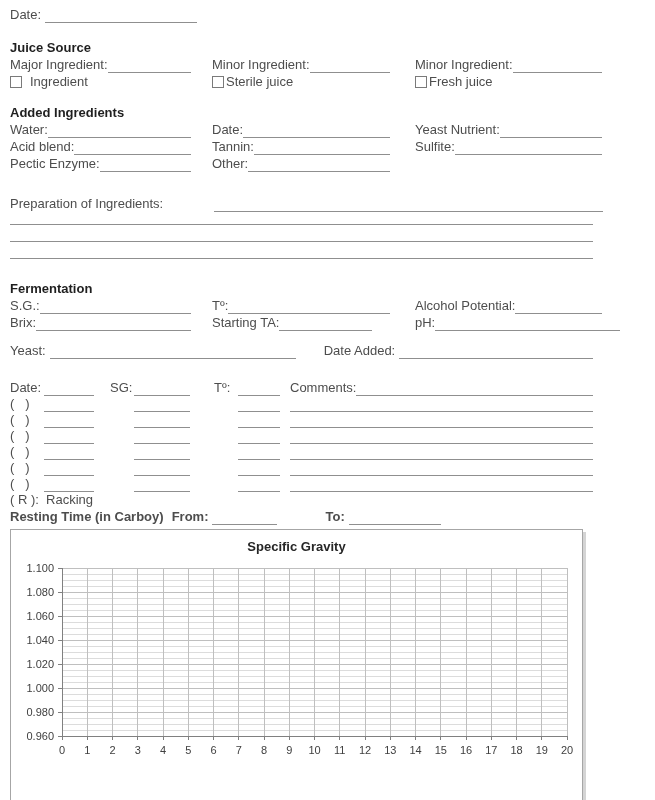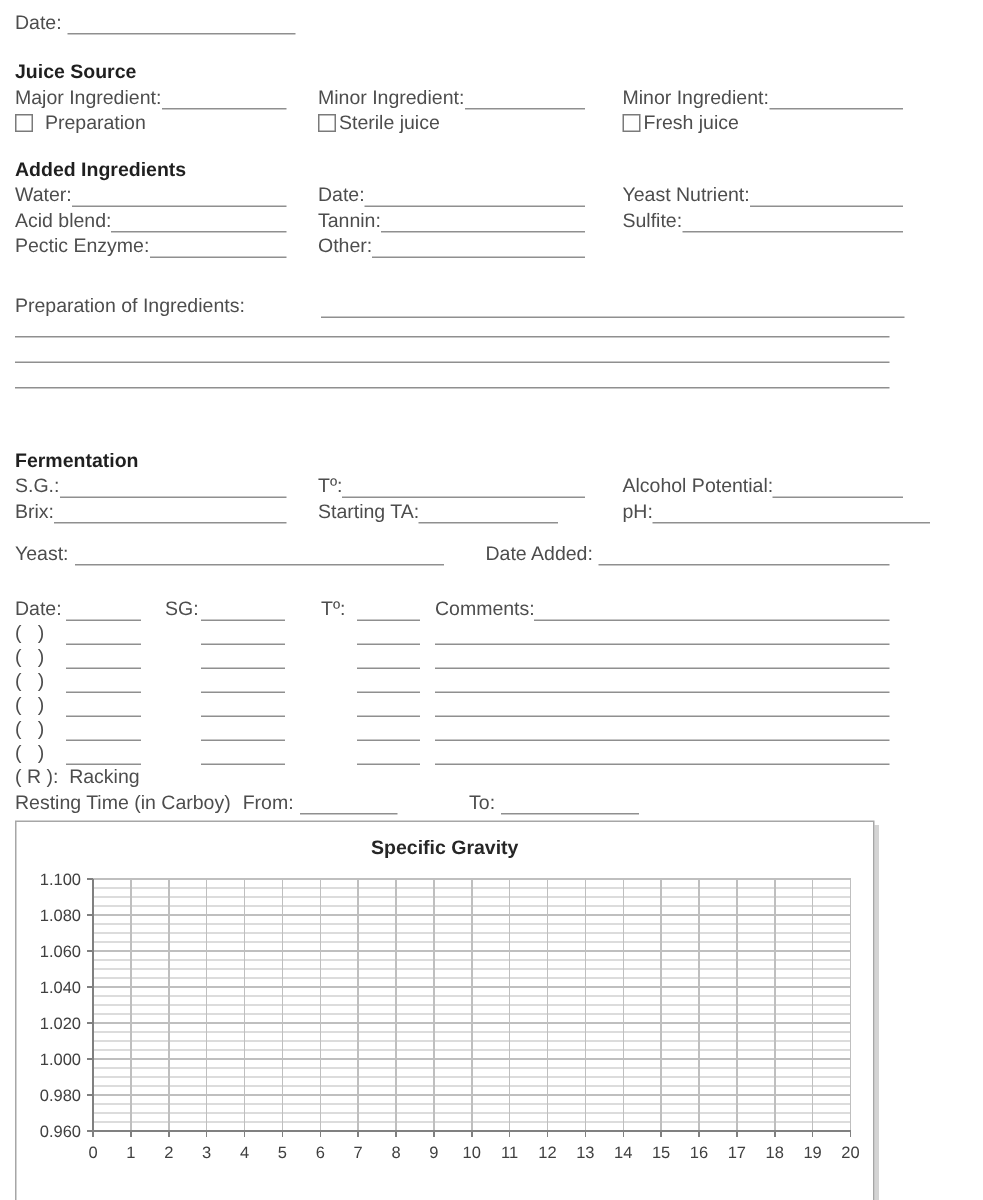--- a/index.html
+++ b/index.html
@@ -27,21 +27,21 @@
 
   .cb{display:inline-block;width:10px;height:10px;border:1px solid #7a7a7a;background:#fff;margin-bottom:2px;}
   .cb.sp{margin-right:8px;}
   .cb.tight{margin-right:2px;}
 
   .mt-juice{margin-top:16px;}
   .mt-added{margin-top:14px;}
   .mt-prep{margin-top:23px;gap:47px;}
   .blanklines{margin-top:-4px;}
   .fullline{height:16px;border-bottom:1px solid #8f8f8f;margin-right:52px;}
-  .mt-ferm{margin-top:39px;}
+  .mt-ferm{margin-top:21px;}
   .mt-yeast{margin-top:11px;}
   .yeast-line{width:246px;margin-left:4px;}
   .yeast-gap{width:28px;}
   .dateadded-row{flex:1;margin-right:52px;}
 
   .mt-log{margin-top:20px;}
   .log-row{display:flex;align-items:flex-end;height:16px;line-height:16px;white-space:pre;}
   .log-row.hdr{height:17px;line-height:17px;}
   .lc1{width:84px;margin-right:16px;display:flex;align-items:flex-end;}
   .lc2{width:80px;margin-right:24px;display:flex;align-items:flex-end;}
@@ -50,21 +50,21 @@
   .lc1 .pfx{width:34px;}
   .lc1 .line{width:50px;}
   .lc2 .ind{width:24px;}
   .lc2 .line{width:56px;}
   .lc3 .ind{width:24px;}
   .lc3 .line{width:42px;}
   .hdr .lc1 .lbl{width:34px;}
   .hdr .lc2 .lbl{width:24px;}
   .hdr .lc3 .lbl{width:24px;}
   .racking{margin-top:0;height:16px;line-height:16px;white-space:pre;}
-  .resting{height:17px;}
+  .resting{height:17px;font-weight:bold;}
   .resting .from-line{width:65px;margin-left:4px;}
   .resting .gap{width:48px;}
   .resting .to-line{width:92px;margin-left:4px;}
 
   .chartbox{
     box-sizing:border-box;margin-top:4px;width:573px;height:316px;
     border:1px solid #a6a6a6;background:#fff;
     box-shadow:3px 3px 0 #d4d4d4;
   }
   .chart-title{font-weight:bold;color:#262626;text-align:center;padding-top:9px;height:21px;font-size:13px;}
@@ -87,21 +87,21 @@
     </div>
     <div class="cell c2">
       <span class="lbl">Minor Ingredient:</span><span class="line fill"></span>
     </div>
     <div class="cell c3">
       <span class="lbl">Minor Ingredient:</span><span class="line fill"></span>
     </div>
   </div>
   <div class="grid3">
     <div class="cell c1">
-      <span class="cb sp"></span><span class="lbl">Preparation</span>
+      <span class="cb sp"></span><span class="lbl">Ingredient</span>
     </div>
     <div class="cell c2">
       <span class="cb tight"></span><span class="lbl">Sterile juice</span>
     </div>
     <div class="cell c3">
       <span class="cb tight"></span><span class="lbl">Fresh juice</span>
     </div>
   </div>
 
   <div class="heading mt-added">Added Ingredients</div>

